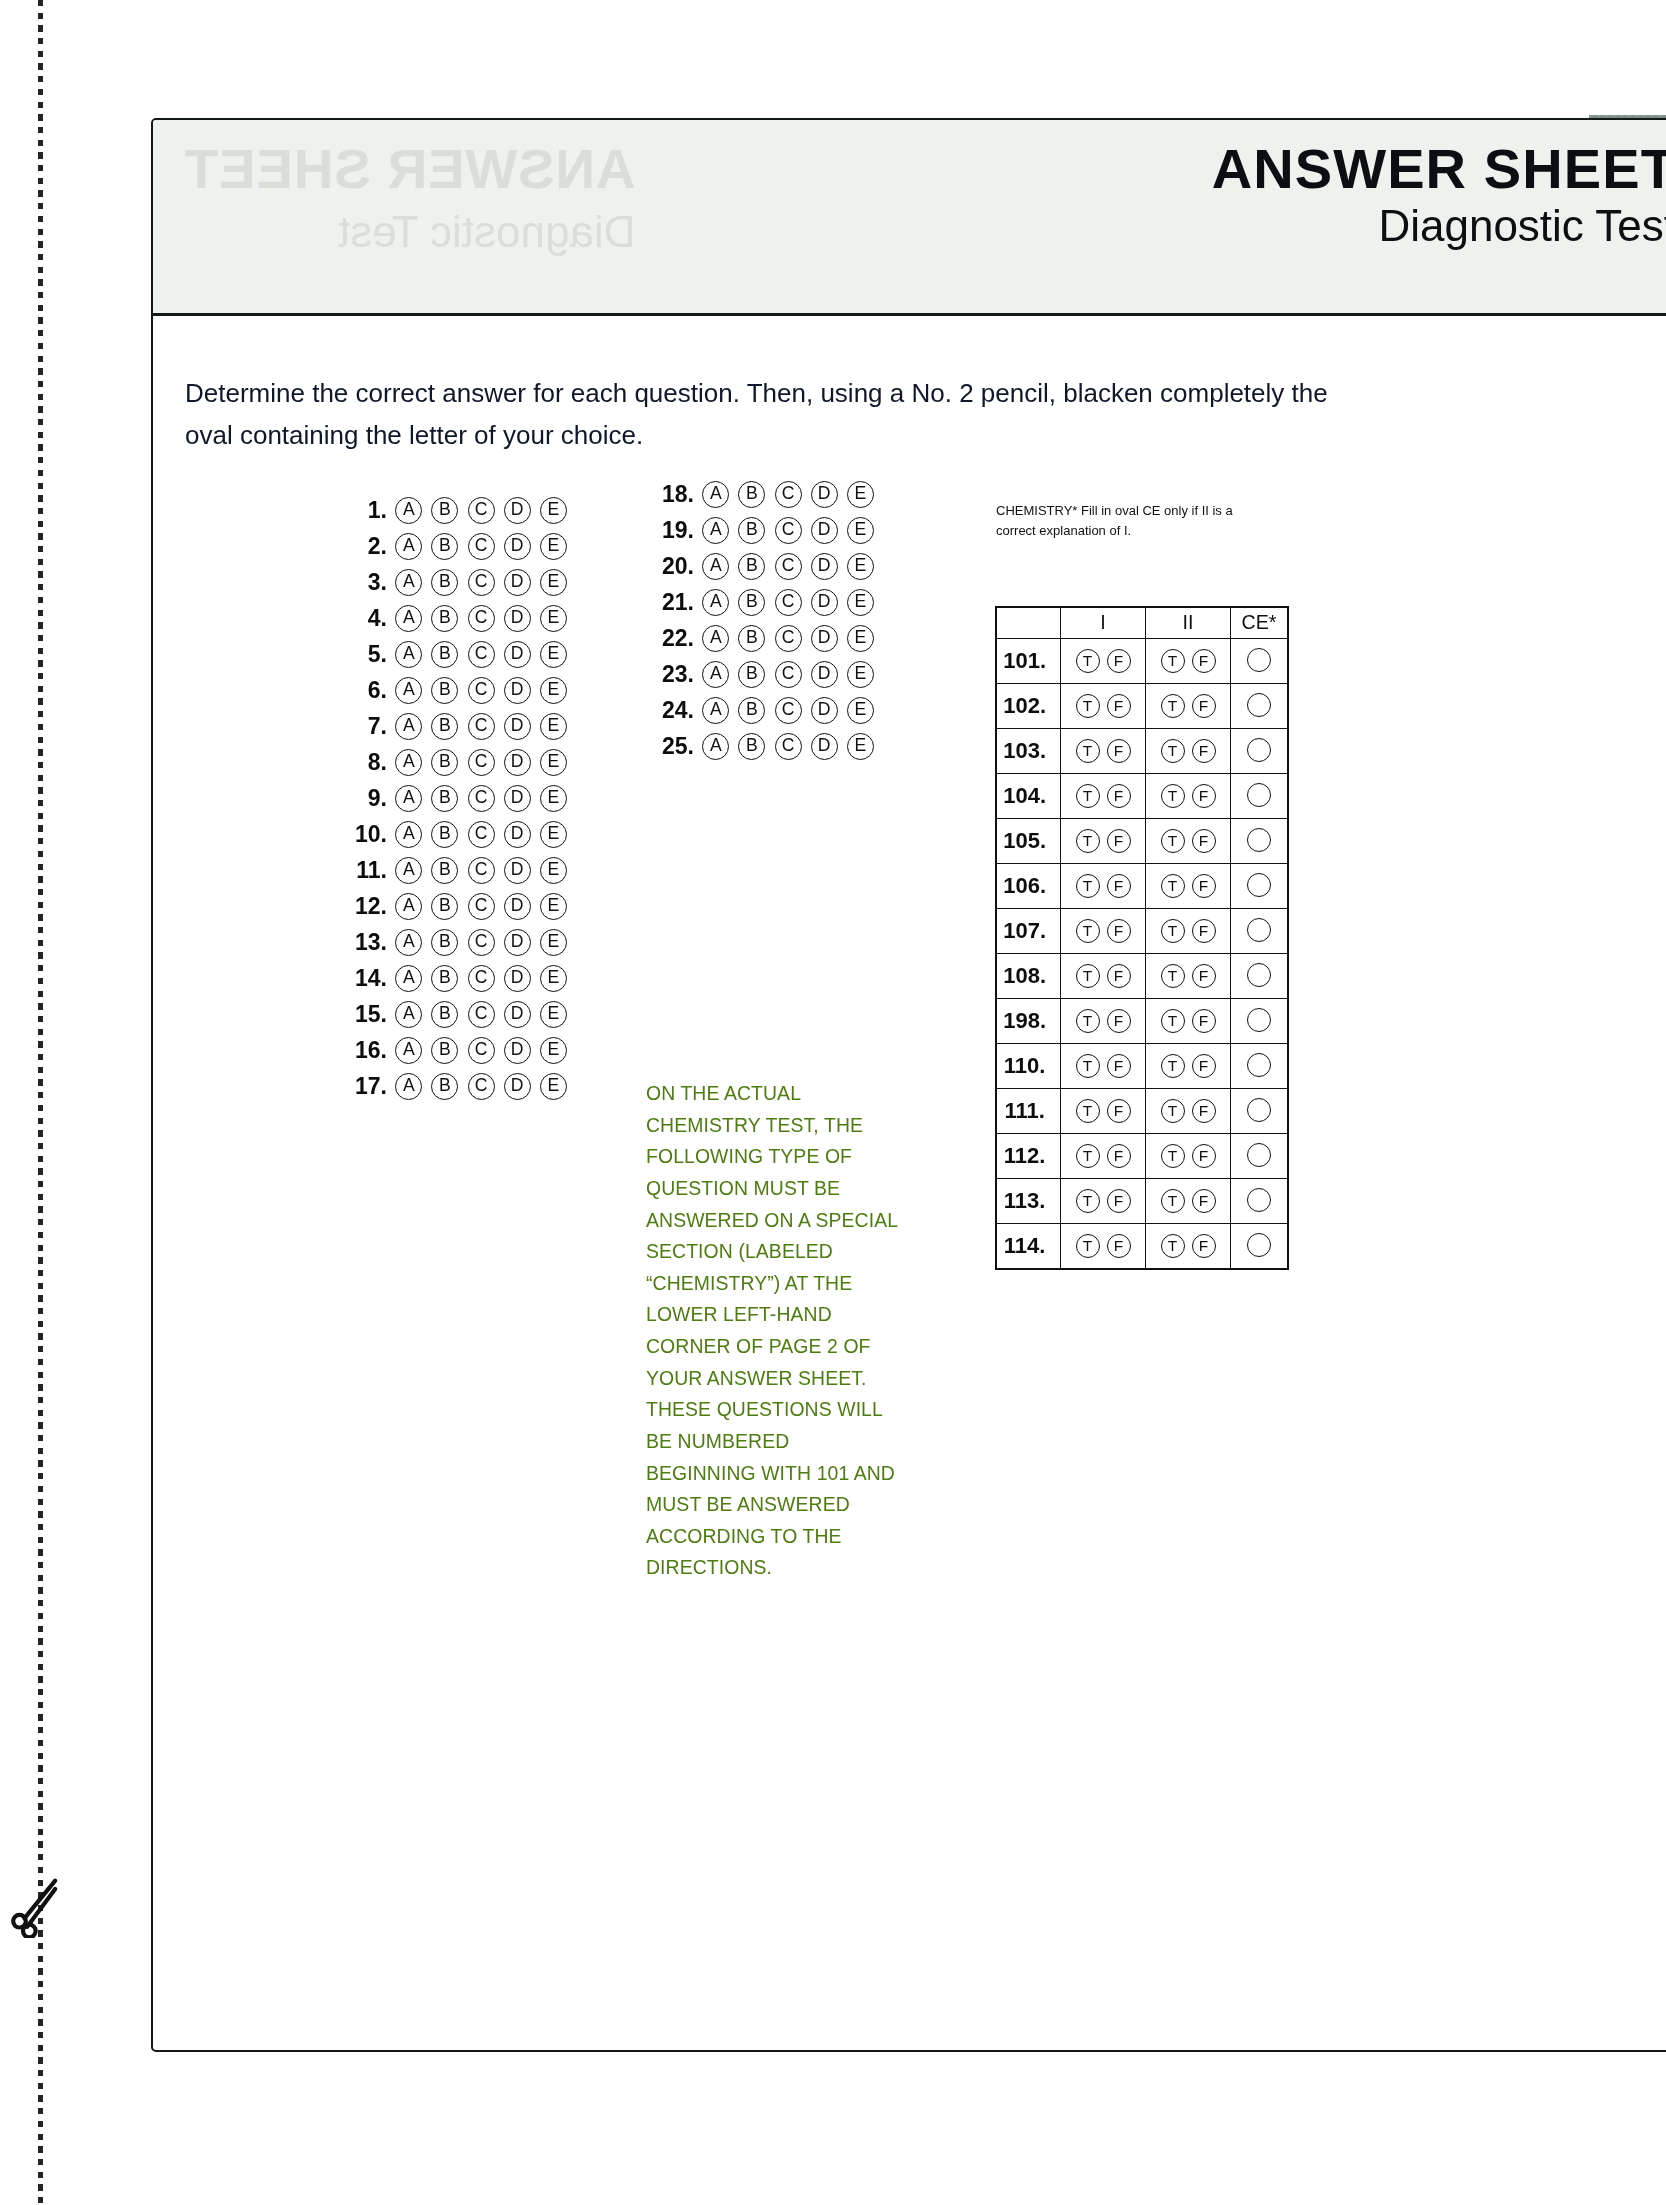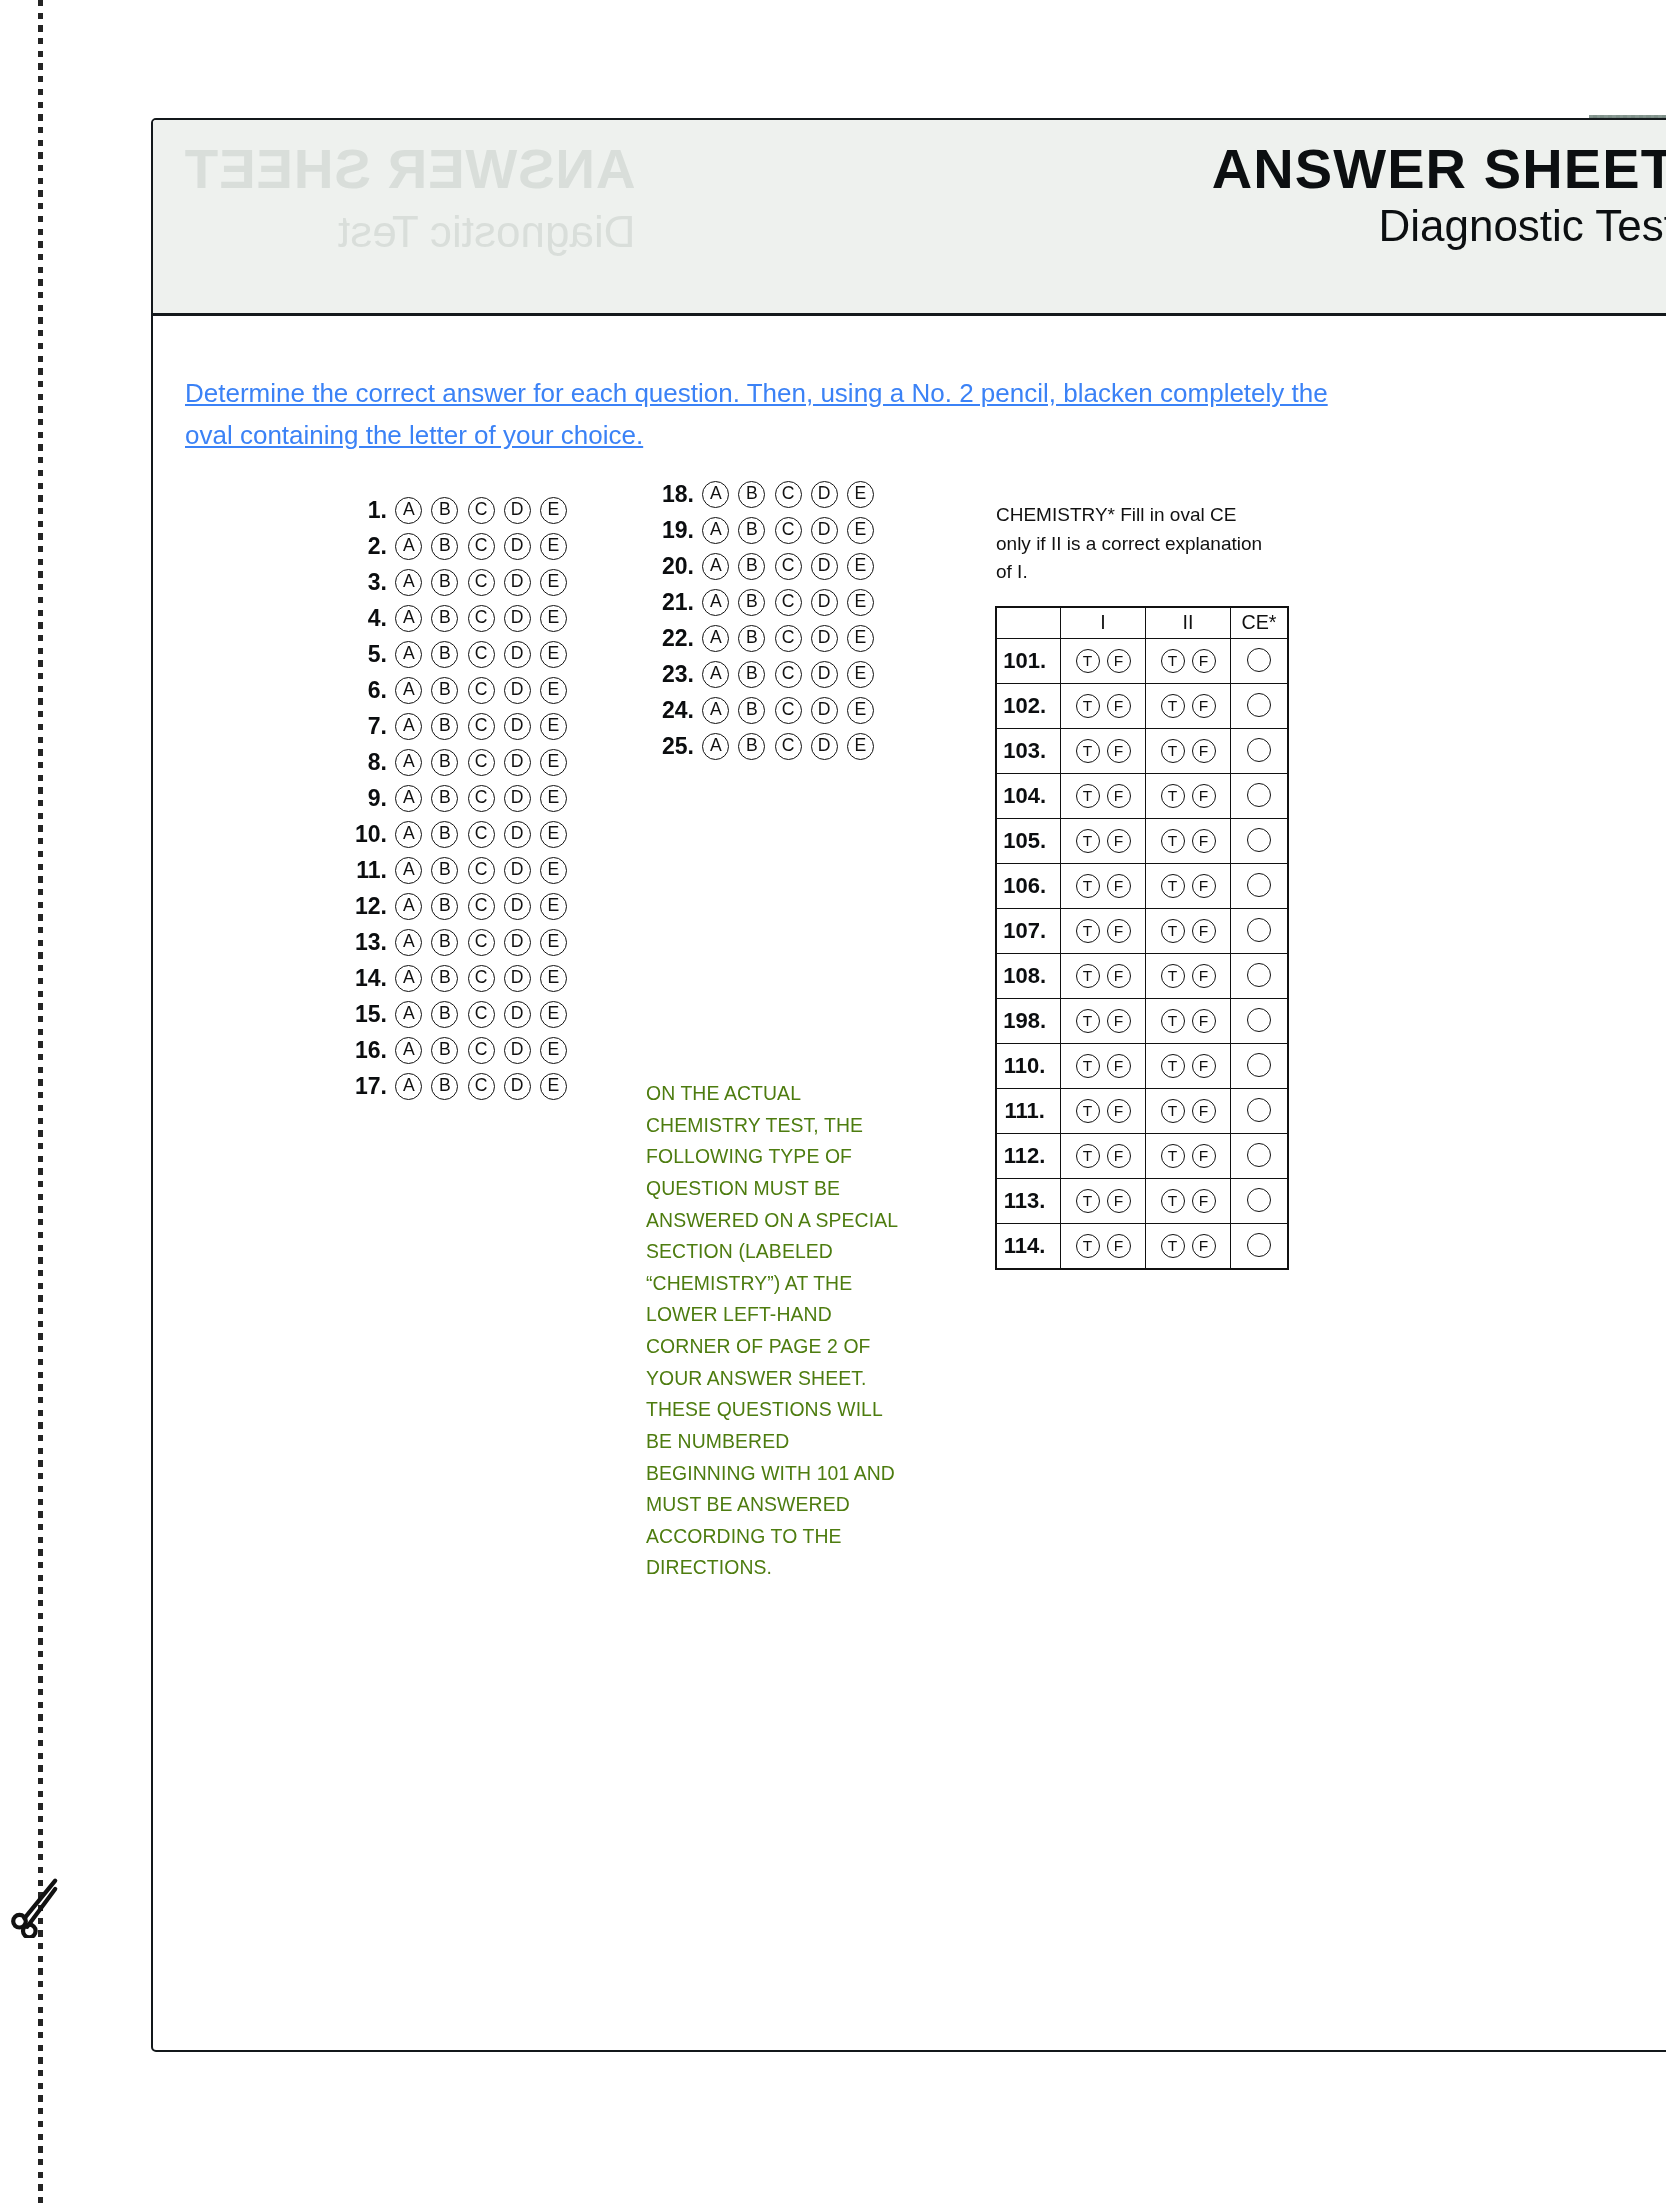--- a/index.html
+++ b/index.html
@@ -130,22 +130,21 @@
   }
 
   
   #instructions {
     position: absolute;
     left: 32px;
     top: 252px;
     width: 1196px;
     font-size: 26px;
     line-height: 1.62;
-    color: #3b82f6;
-    text-decoration: underline;
+    color: #0f172a;
   }
 
   
   .answer-col {
     position: absolute;
   }
   #answer-col-1 { left: 186px; top: 372px; }
   #answer-col-2 { left: 493px; top: 356px; }
 
   .answer-row {
@@ -189,21 +188,21 @@
     color: #4d7c0f;
     letter-spacing: 0.1px;
   }
 
   
   #chem-caption {
     position: absolute;
     left: 843px;
     top: 381px;
     width: 267px;
-    font-size: 19px;
+    font-size: 13px;
     line-height: 1.5;
     color: #111;
   }
 
   
   #chem-table {
     position: absolute;
     left: 842px;
     top: 486px;
     border-collapse: collapse;

